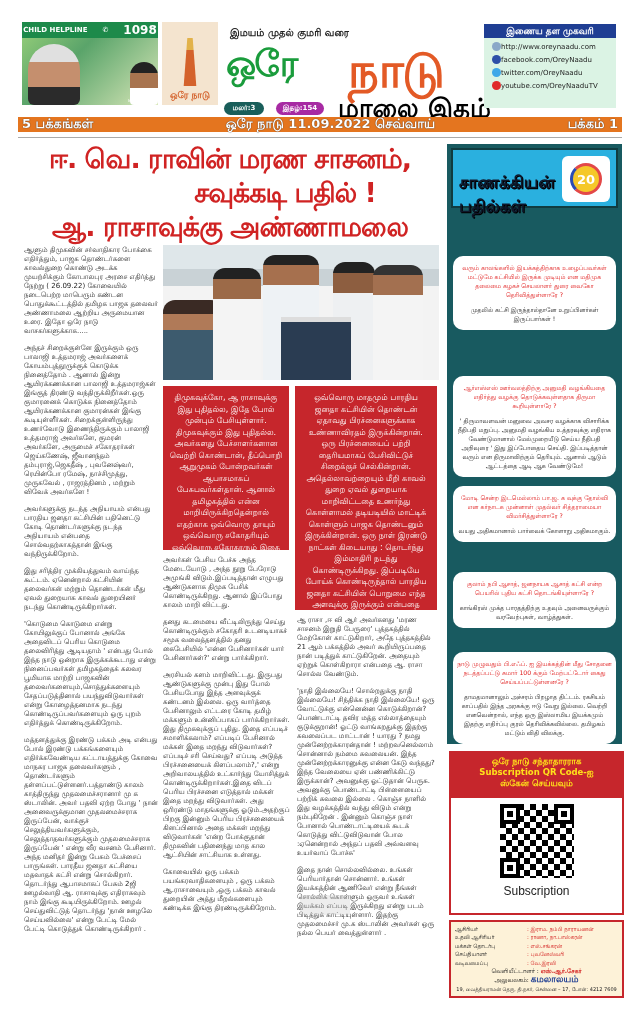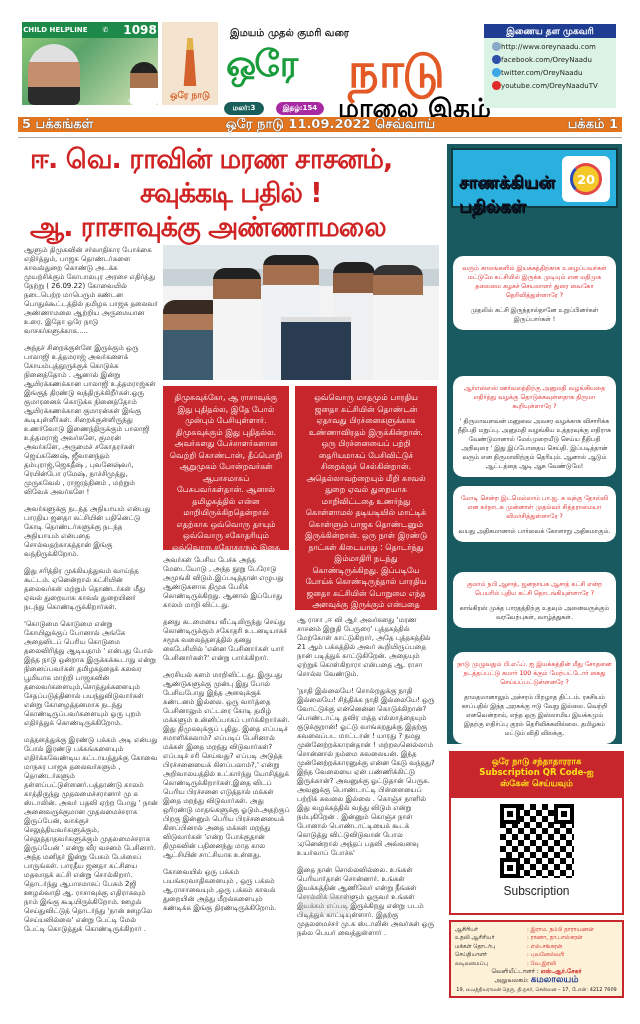--- a/index.html
+++ b/index.html
@@ -24,21 +24,21 @@
 .p2{left:276px;width:48px;background:#a72aa3}
 .evening{left:338px;top:93px;font-size:26px;font-weight:bold;color:#000000}
 .web{left:484px;top:24px;width:132px;height:84px;background:#dbf3e4}
 .web .h{background:#1f3e93;color:#fff;font-size:9px;font-weight:bold;text-align:center;height:14px;line-height:14px}
 .web .row{display:flex;align-items:center;font-size:7px;color:#222;margin:4px 0 0 8px}
 .web .ic{width:9px;height:9px;border-radius:50%}
 
 .strip{left:18px;top:117px;width:604px;height:15px;background:#e4751f;color:#fff;font-size:13px;font-weight:bold;display:flex;align-items:center;justify-content:space-between;padding:0 4px;text-shadow:0 0 1px #000}
 .rule{left:18px;top:137px;width:604px;height:1px;background:#aaa}
 
-.hl{left:30px;top:142px;width:400px;font-size:27px;font-weight:bold;color:#d02323;line-height:34px;font-family:"DejaVu Sans",sans-serif;letter-spacing:-1px}
+.hl{left:30px;top:142px;width:400px;text-align:center;font-size:27px;font-weight:bold;color:#d02323;line-height:34px;font-family:"DejaVu Sans",sans-serif;letter-spacing:-1px}
 
 .photo{left:163px;top:245px;width:276px;height:135px;background:linear-gradient(180deg,#dfe7ea 0 18%,#c9d2d6 18% 30%,#f3f3f3 30%);overflow:hidden}
 .person{position:absolute;bottom:0;border-radius:12px 12px 0 0}
 .pod{position:absolute;left:118px;top:72px;width:70px;height:63px;background:#2a3c52;border-top:5px solid #ddd}
 
 .col{font-size:7px;line-height:9px;color:#222}
 .col p{margin-bottom:8px}
 .redbox{background:#c6262c;color:#fff;font-size:8px;line-height:11.5px;text-align:center;padding:6px 6px}
 
 .side{left:447px;top:144px;width:175px;height:600px;background:#185a60}

